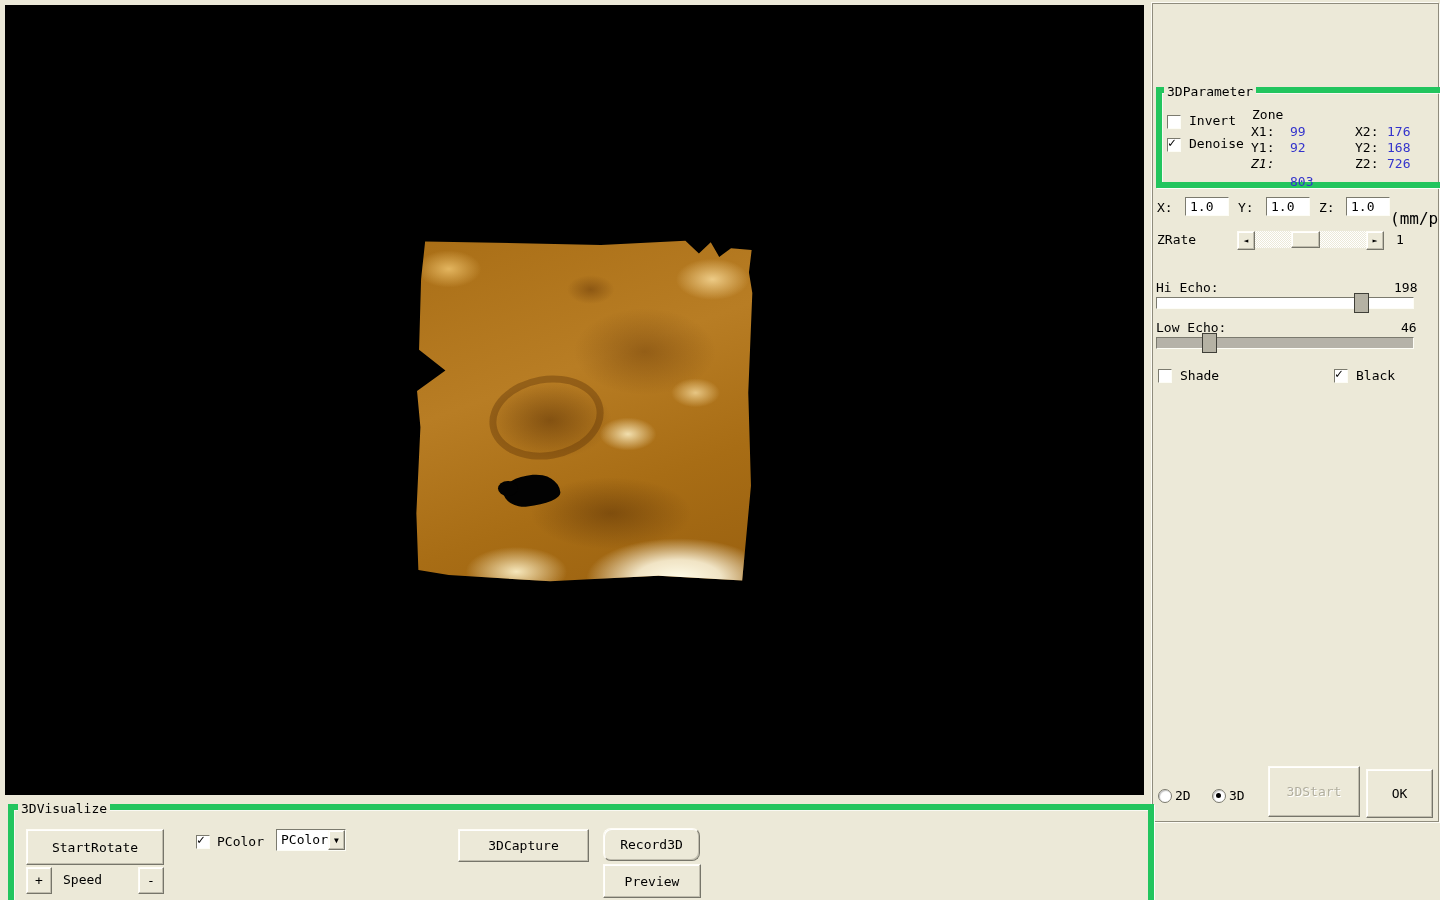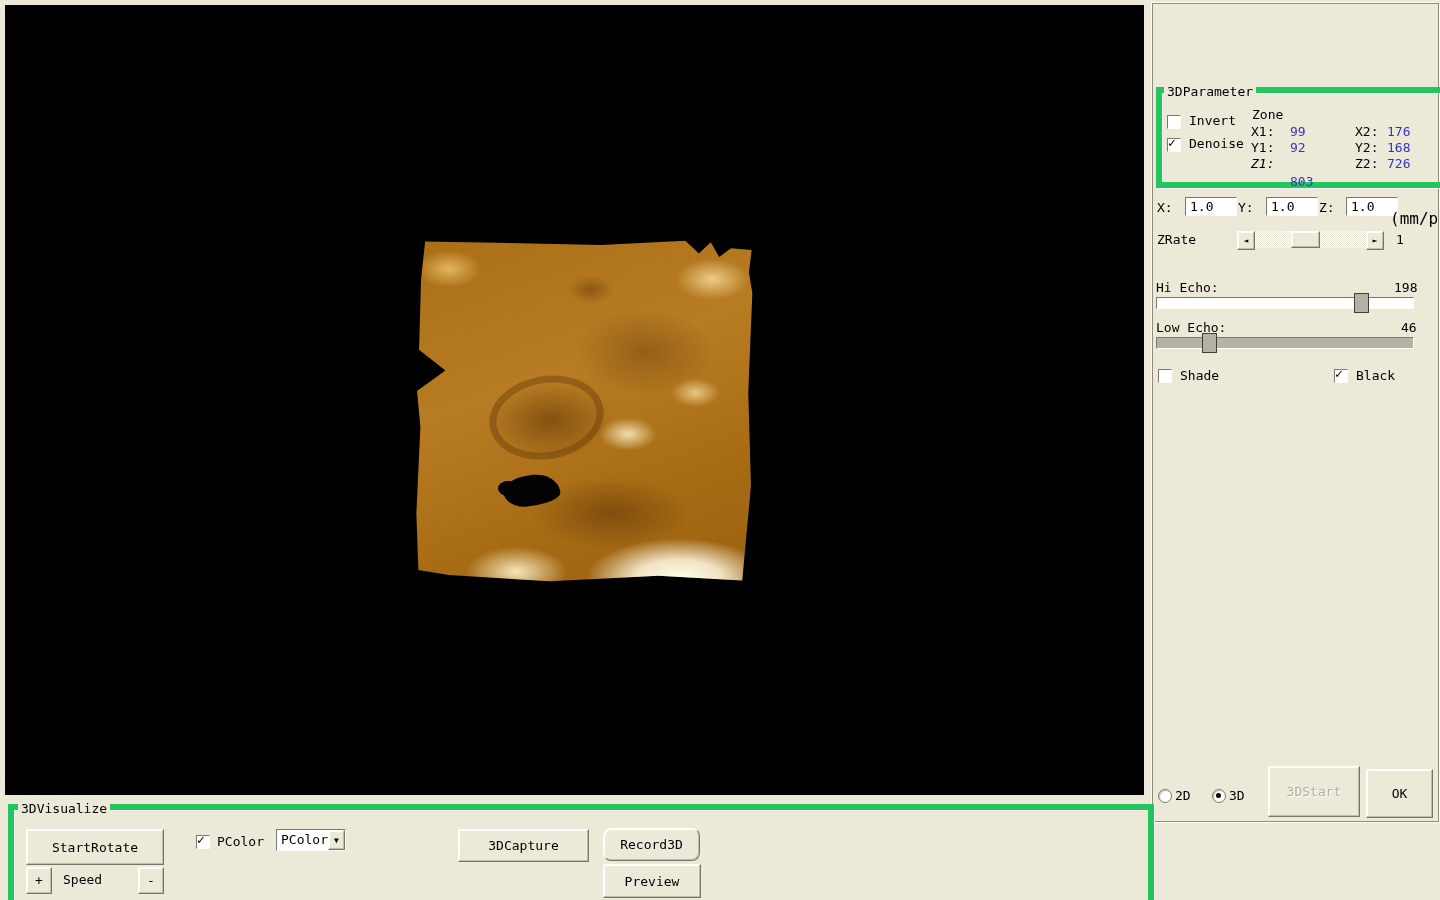--- a/index.html
+++ b/index.html
@@ -37,21 +37,21 @@
   .groupbox{position:absolute;border:6px solid #22c55e;box-shadow:1px 1px 0 rgba(255,255,255,.9), inset 1px 1px 0 rgba(255,255,255,.7);}
   .grouplabel{position:absolute;top:-9px;background:#ece9d8;padding:0 3px;white-space:nowrap;}
   .checkbox{position:absolute;width:12px;height:12px;background:#fff;border:1px solid;
             border-color:#7b7a6e #fdfdf6 #fdfdf6 #7b7a6e;}
   .checkbox .mark{position:absolute;left:0px;top:-3px;font-size:13px;font-weight:bold;line-height:13px;}
   .radio{position:absolute;width:12px;height:12px;border-radius:50%;background:#fff;
          border:1px solid #7b7a6e;box-shadow:inset 1px 1px 1px rgba(0,0,0,.25);}
   .radio .dot{position:absolute;left:3px;top:3px;width:5px;height:5px;border-radius:50%;background:#000;}
   .lbl{position:absolute;white-space:nowrap;}
   .field{position:absolute;background:#fff;border:1px solid;border-color:#7b7a6e #fdfdf6 #fdfdf6 #7b7a6e;
-         padding:1px 8px 0 4px;height:16px;}
+         padding:1px 0 0 4px;height:16px;}
   .zoneval{color:#3333cc;}
 
   
   .slider-track{position:absolute;height:10px;border:1px solid;border-color:#7b7a6e #fdfdf6 #fdfdf6 #7b7a6e;}
   .slider-thumb{position:absolute;width:13px;height:18px;top:-5px;background:#b5b2a4;border:1px solid #3f3f38;}
 
   
   .scrollbar{position:absolute;height:17px;display:flex;}
   .scroll-btn{width:16px;height:17px;display:flex;align-items:center;justify-content:center;font-size:8px;line-height:8px;}
   .scroll-track{position:relative;flex:1;height:17px;

